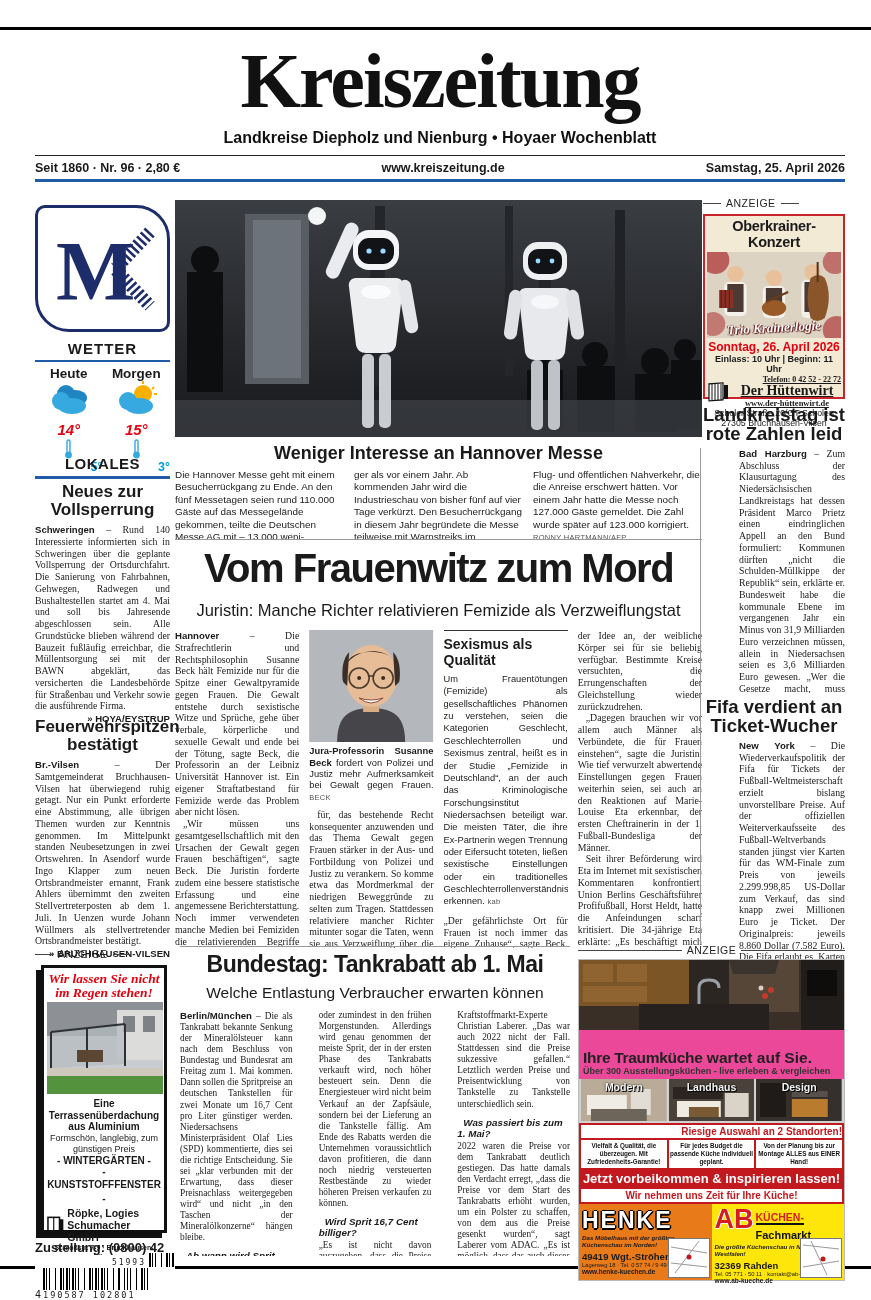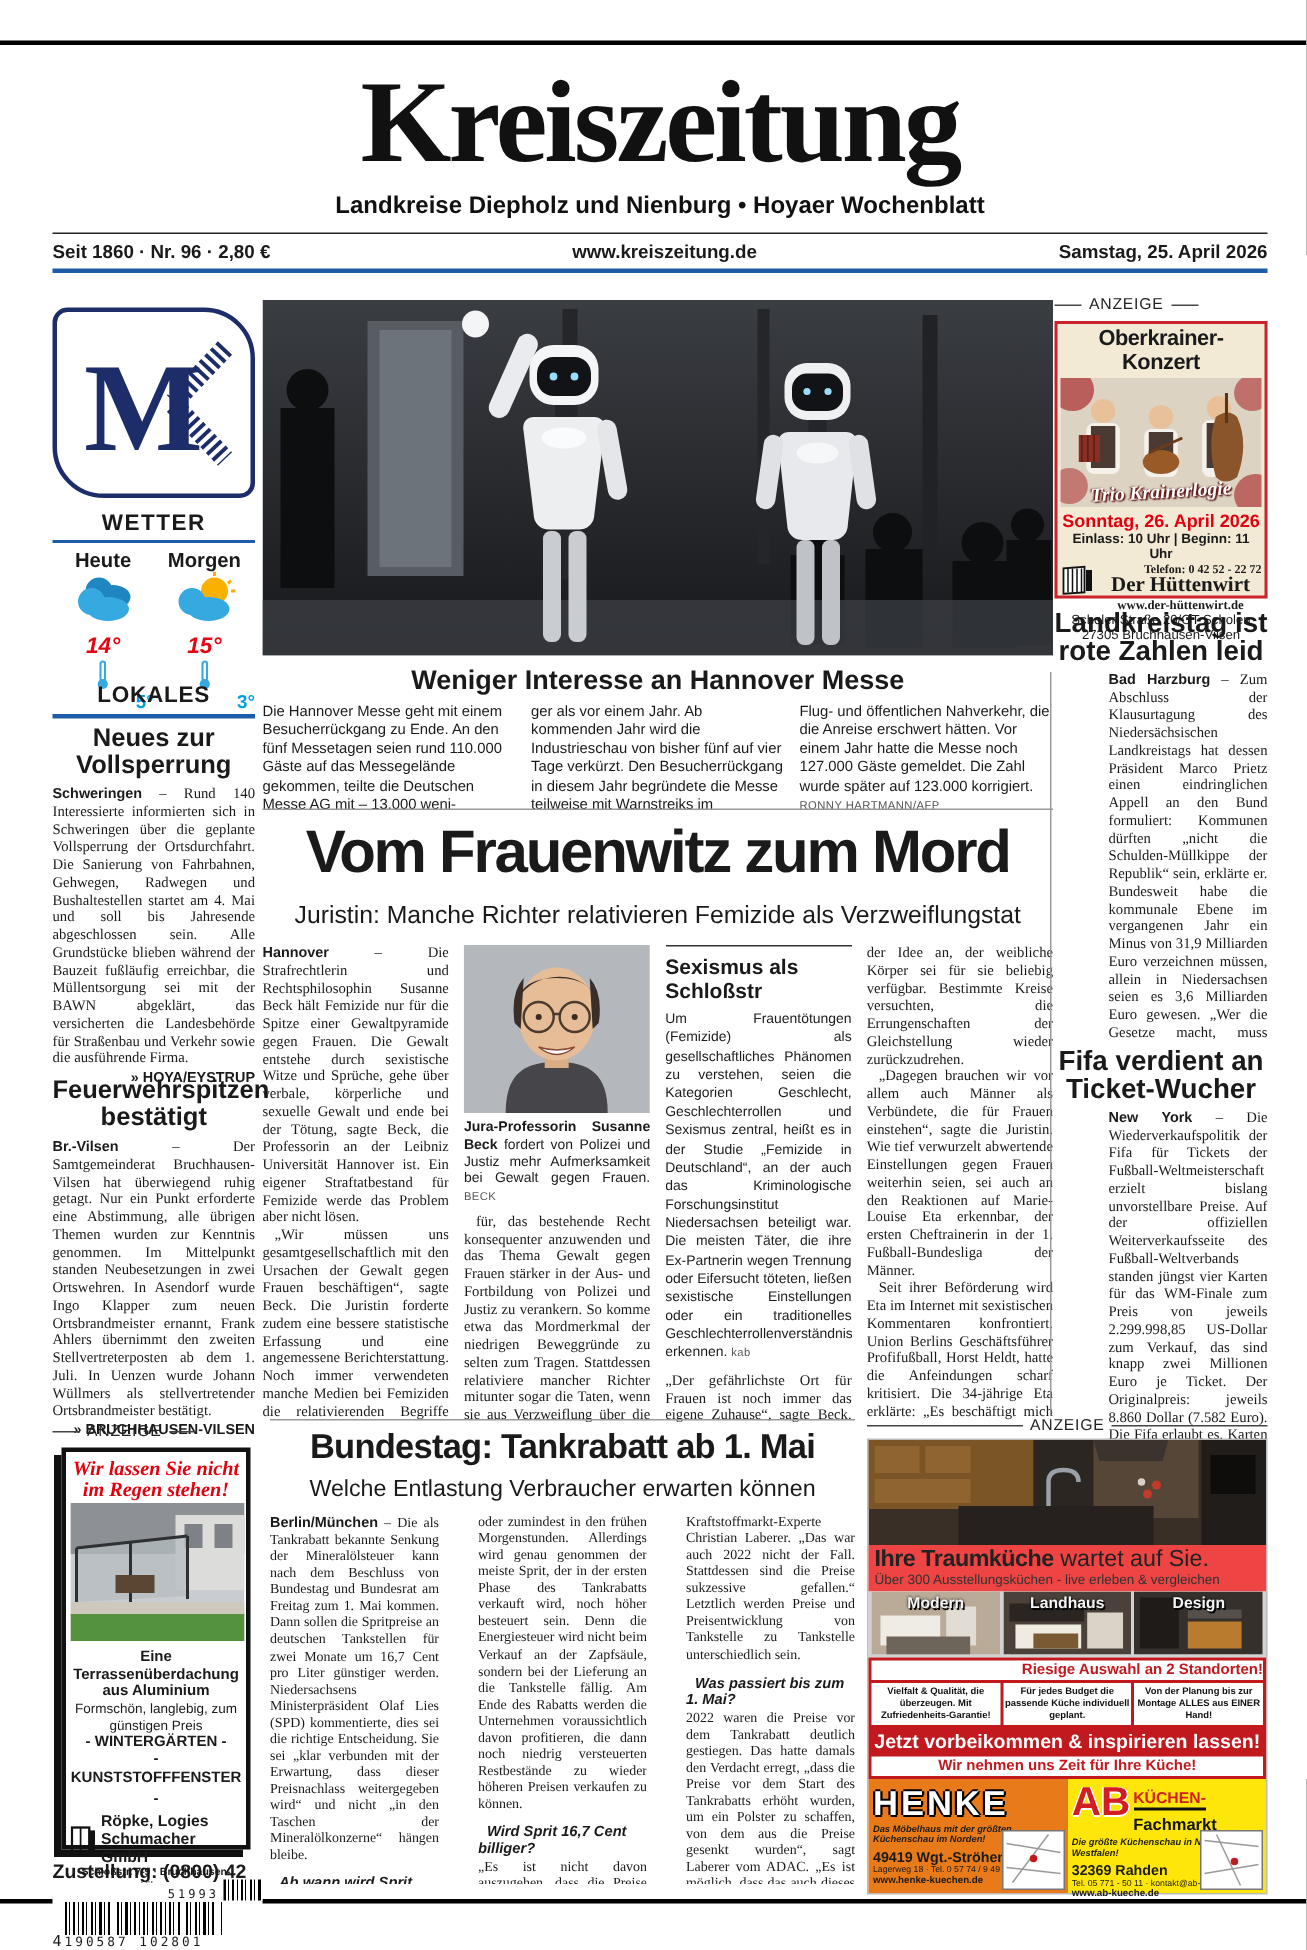--- a/index.html
+++ b/index.html
@@ -105,31 +105,31 @@
   .ober-photo { position:relative; width:100%; height:86px; margin:2px 0; }
   .ober-band { position:absolute; left:0; bottom:2px; width:100%; text-align:center;
     font-family:"Liberation Serif",serif; font-style:italic; font-weight:700; font-size:13px; color:#fff;
     text-shadow:1px 1px 1px #5a0d0d, -1px 0 1px #5a0d0d; transform:rotate(-3deg); }
   .ober-date { color:#e3000f; font-family:"Liberation Sans",sans-serif; font-weight:700; font-size:12px; }
   .ober-time { font-family:"Liberation Sans",sans-serif; font-weight:700; font-size:9px; }
   .ober-tel { font-family:"Liberation Serif",serif; font-size:8px; font-weight:700; text-align:right; }
   .ober-name { font-family:"Liberation Serif",serif; font-weight:700; font-size:14px; line-height:1; }
   .ober-web { font-family:"Liberation Serif",serif; font-weight:700; font-size:8.5px; }
   .ober-addr { font-family:"Liberation Sans",sans-serif; font-size:8.8px; line-height:1.15; }
-  .ober-flex { display:flex; align-items:flex-start; gap:2px; margin-top:1px; }
+  .ober-flex { display:flex; align-items:center; gap:2px; margin-top:1px;text-decoration:underline; }
   .rart1 { position:absolute; left:0; top:208px; width:142px; }
   .rart2 { position:absolute; left:0; top:500px; width:142px; }
   .rhead { font-family:"Liberation Sans",sans-serif; font-weight:700; font-size:18.5px; line-height:1.05; text-align:center; margin-bottom:4px; }
   .rbody { max-height:245px; overflow:hidden;margin-left:36px; }
 
   
   .kitchen { position:absolute; left:578px; top:944px; width:267px; }
   .kit-box { margin-top:3px; border:1px solid #bbb; }
   .kit-photo { position:relative; width:100%; height:70px; }
-  .kit-band { background:#ef4444; padding:2px 4px 3px; }
+  .kit-band { background:#ec4899; padding:20px 4px 3px;font-weight:bold; }
   .kit-h1 { font-family:"Liberation Sans",sans-serif; font-size:15.5px; color:#222; line-height:1.05; }
   .kit-h1 b { letter-spacing:-0.3px; }
   .kit-h2 { font-family:"Liberation Sans",sans-serif; font-size:9px; color:#333; }
   .kit-thumbs { display:flex; gap:2px; background:#d2d2d2; padding:0 2px 2px; }
   .kit-thumb { position:relative; flex:1; height:42px; }
   .kit-thumb span { position:absolute; left:0; top:2px; width:100%; text-align:center;
     font-family:"Liberation Sans",sans-serif; font-weight:700; font-size:10.5px; color:#f4f4f4;
     text-shadow:0 0 2px #000, 1px 1px 0 #000; }
   .kit-red { background:#c2191f; padding:2px; }
   .kit-banner1 { background:#fff; color:#c2191f; text-align:right; font-family:"Liberation Sans",sans-serif; font-weight:700; font-size:10px; padding:1px 0; }
@@ -384,21 +384,21 @@
           <line x1="60" y1="46" x2="64" y2="46" stroke="#4a3b2e" stroke-width="1.6"></line>
           <circle cx="50" cy="48" r="2" fill="#3a2a20"></circle>
             <circle cx="74" cy="48" r="2" fill="#3a2a20"></circle>
           <path d="M50,68 Q62,78 74,68 Q62,72 50,68 Z" fill="#fff" stroke="#8a4a3a" stroke-width="1"></path>
         </svg>
         <p class="pcaption"><b>Jura-Professorin Susanne Beck</b><span> fordert von Polizei und Justiz mehr Aufmerksamkeit bei Gewalt gegen Frauen.</span> <span class="credit">BECK</span></p>
         <p class="bodytxt">für, das bestehende Recht konsequenter anzuwenden und das Thema Gewalt gegen Frauen stärker in der Aus- und Fortbildung von Polizei und Justiz zu verankern. So komme etwa das Mordmerkmal der niedrigen Beweggründe zu selten zum Tragen. Stattdessen relativiere mancher Richter mitunter sogar die Taten, wenn sie aus Verzweiflung über die Trennung von der Partnerin geschehen seien.</p>
       </div>
       <div class="mcol">
         <div class="sexbox">
-          <h3>Sexismus als Schloßstr</h3>
+          <h3>Sexismus als Qualität</h3>
           <p class="sb"><span>Um Frauentötungen (Femizide) als gesellschaftliches Phänomen zu verstehen, seien die Kategorien Geschlecht, Geschlechterrollen und Sexismus zentral, heißt es in der Studie „Femizide in Deutschland“, an der auch das Kriminologische Forschungsinstitut Niedersachsen beteiligt war. Die meisten Täter, die ihre Ex-Partnerin wegen Trennung oder Eifersucht töteten, ließen sexistische Einstellungen oder ein traditionelles Geschlechterrollenverständnis erkennen.</span> <span class="credit">kab</span></p>
         </div>
         <p class="bodytxt">„Der gefährlichste Ort für Frauen ist noch immer das eigene Zuhause“, sagte Beck. Patriarchale Machtstrukturen seien trotz Erfolgen in der geschlechtlichen Gleichstellung erhalten geblieben. Manche Männer hingen noch immer</p>
       </div>
       <div class="mcol">
         <p class="bodytxt">der Idee an, der weibliche Körper sei für sie beliebig verfügbar. Bestimmte Kreise versuchten, die Errungenschaften der Gleichstellung wieder zurückzudrehen.</p>
         <p class="bodytxt">„Dagegen brauchen wir vor allem auch Männer als Verbündete, die für Frauen einstehen“, sagte die Juristin. Wie tief verwurzelt abwertende Einstellungen gegen Frauen weiterhin seien, sei auch an den Reaktionen auf Marie-Louise Eta erkennbar, der ersten Cheftrainerin in der 1. Fußball-Bundesliga der Männer.</p>
         <p class="bodytxt"><span>Seit ihrer Beförderung wird Eta im Internet mit sexistischen Kommentaren konfrontiert. Union Berlins Geschäftsführer Profifußball, Horst Heldt, hatte die Anfeindungen scharf kritisiert. Die 34-jährige Eta erklärte: „Es beschäftigt mich nicht, es sagt mehr über die aus, die das ins Netz stellen, als über die, über die was losgelassen wird.“</span> </p>
       </div>
     </div>

